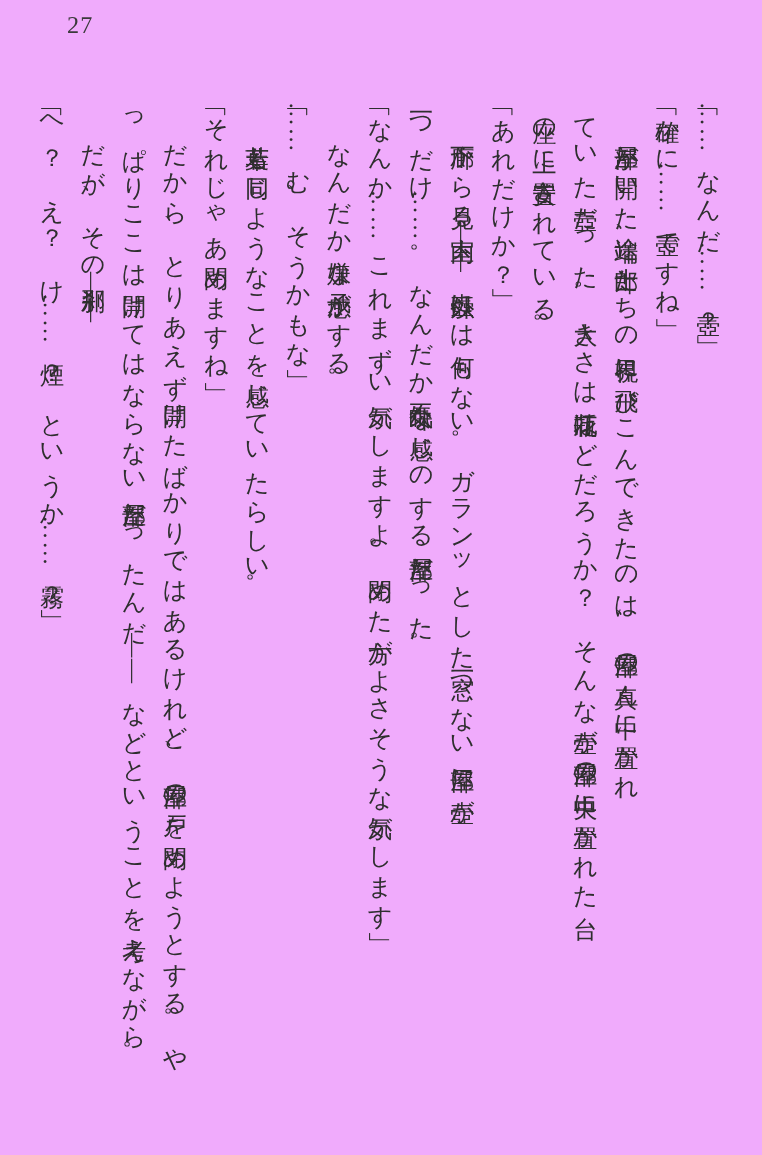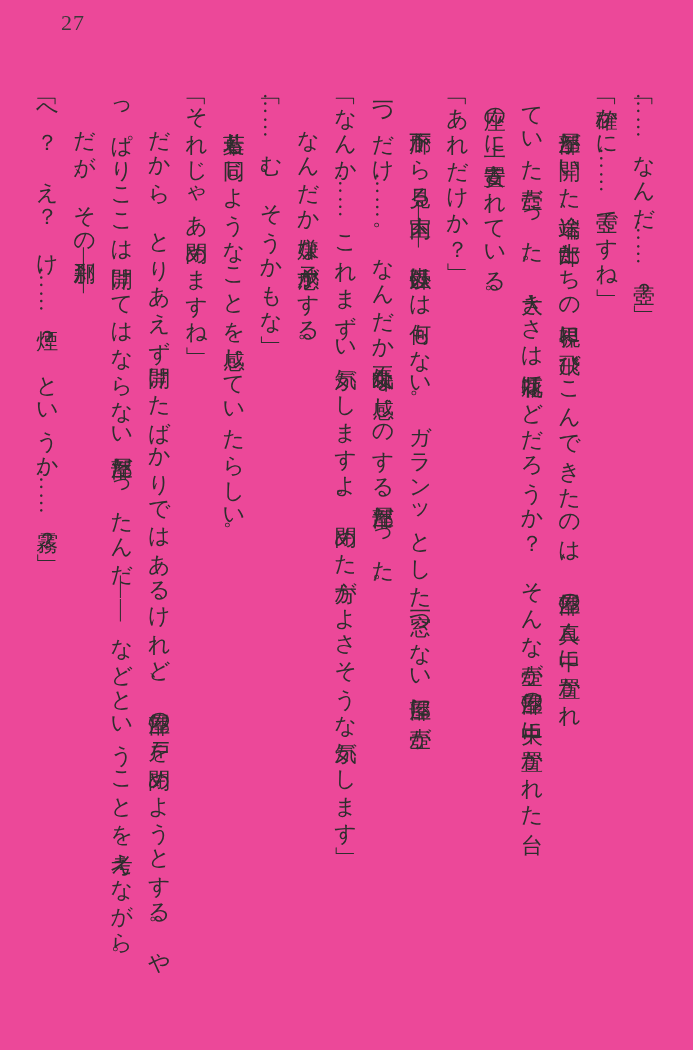--- a/index.html
+++ b/index.html
@@ -10,21 +10,21 @@
     overflow: hidden;
   }
   body {
     background: #fbfbfa;
     font-family: "Liberation Serif", "DejaVu Serif", serif;
   }
   .page {
     position: relative;
     width: 693px;
     height: 1050px;
-    background: #ec4899;
+    background: #f0abfc;
   }
   .page-number {
     position: absolute;
     top: 10px;
     left: 61px;
     font-size: 22px;
     color: #3a3a3a;
     letter-spacing: 1px;
   }
   .text-block {

